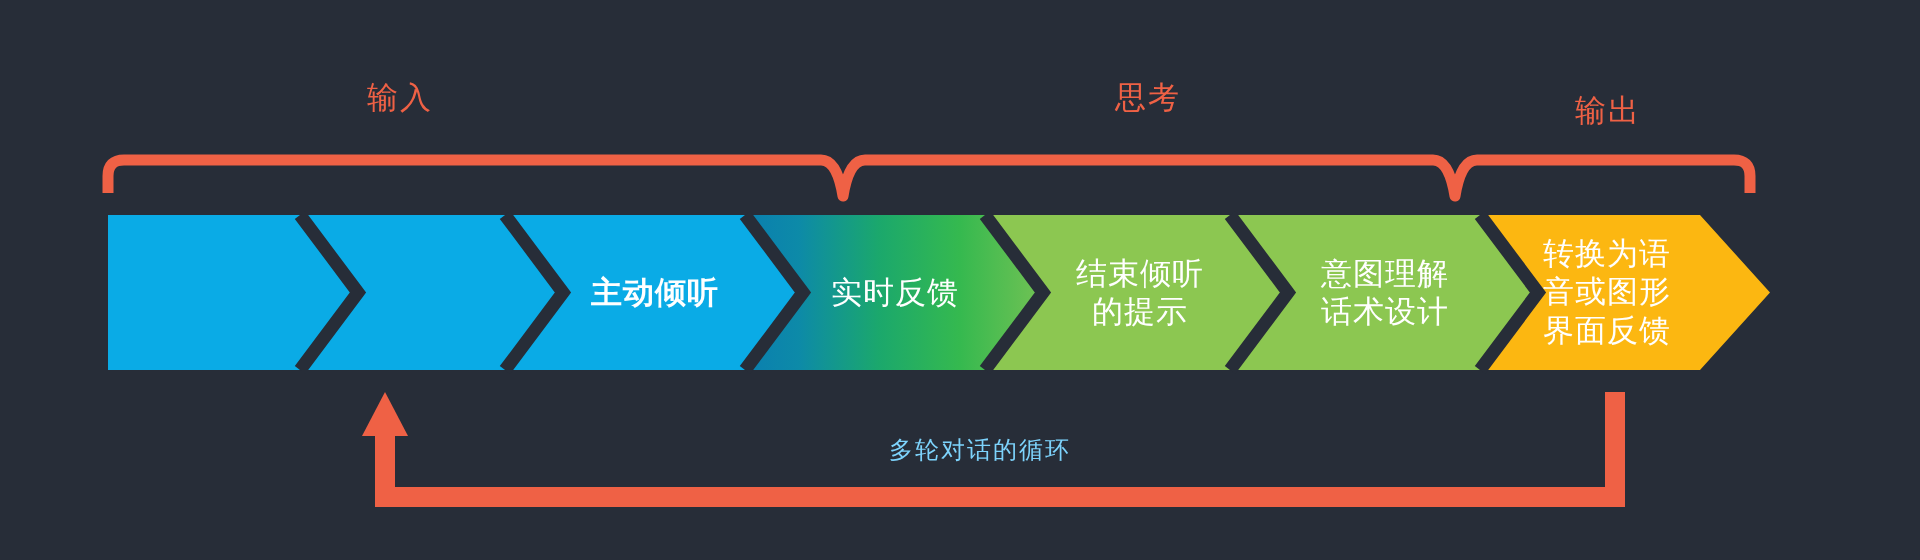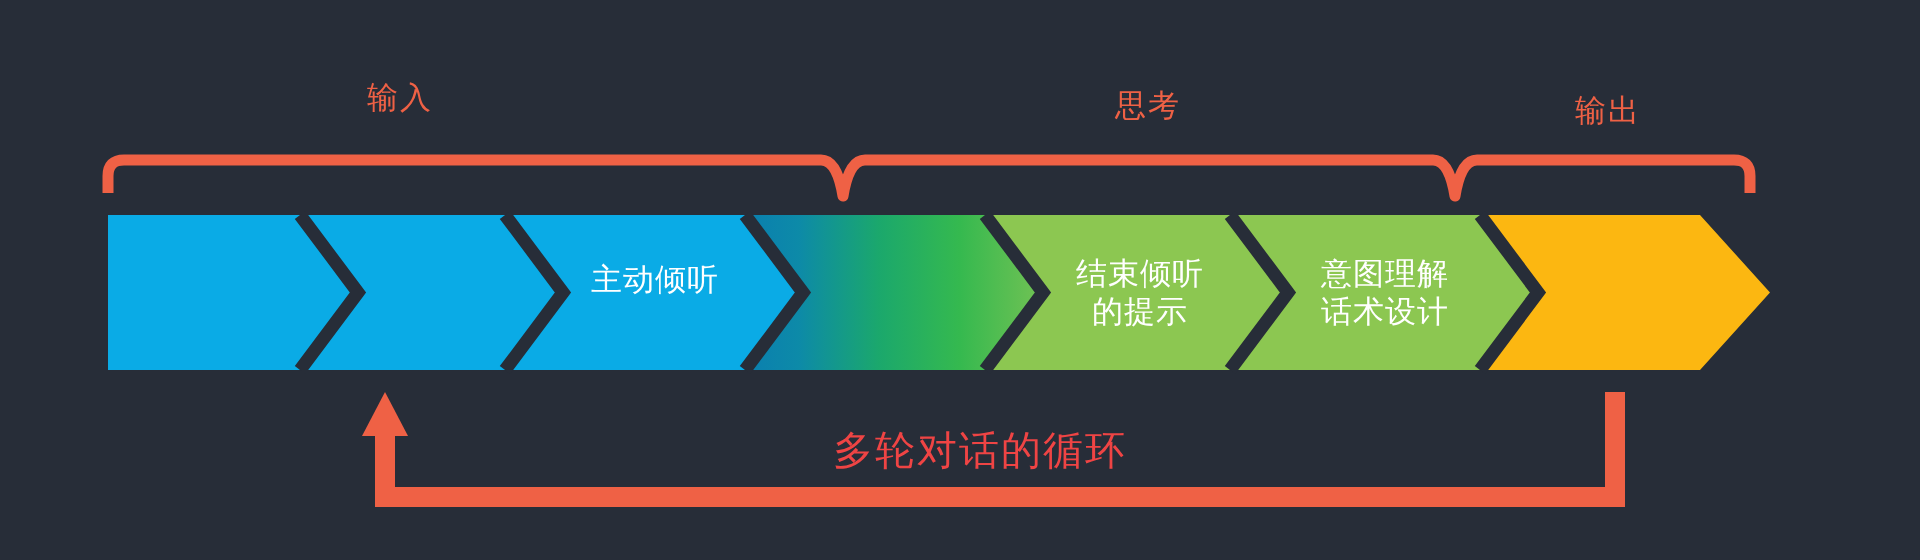--- a/index.html
+++ b/index.html
@@ -41,22 +41,22 @@
     line-height: 1.24;
     text-align: center;
     white-space: pre-line;
     transform: translate(-50%, -50%);
     letter-spacing: 1px;
     font-weight: 400;
     pointer-events: none;
   }
   .loop-label {
     position: absolute;
-    color: #ef4444;
-    font-size: 40px;
+    color: #7dd3fc;
+    font-size: 24px;
     line-height: 1;
     letter-spacing: 2px;
     white-space: nowrap;
     transform: translate(-50%, -50%);
     font-weight: 400;
   }
 </style>
 </head>
 <body>
 
@@ -100,25 +100,29 @@
 
     <g id="loop-group">
         <path d="M 1615 392 V 497 H 385 V 436" fill="none" stroke="#ef6145" stroke-width="20" stroke-linecap="butt" stroke-linejoin="miter"></path>
         <polygon points="385,392 408,436 362,436" fill="#ef6145"></polygon>
       </g>
   </svg>
 
   <div class="layer" id="text-layer">
 
     <div class="phase-label" style="left:400px; top:97px;">输入</div>
-    <div class="phase-label" style="left:1148px; top:97px;margin-top:8px;">思考</div>
+    <div class="phase-label" style="left:1148px; top:97px;">思考</div>
     <div class="phase-label" style="left:1608px; top:110px;">输出</div>
 
-    <div class="seg-label" style="left:655px; top:280px;">主动倾听</div>
+    <div class="seg-label" style="left:655px; top:293px;font-weight:bold;">主动倾听</div>
+    <div class="seg-label" style="left:895px; top:293px;">实时反馈</div>
     <div class="seg-label" style="left:1385px; top:293px;">意图理解
 话术设计</div>
     <div class="seg-label" style="left:1140px; top:293px;">结束倾听
 的提示</div>
+    <div class="seg-label" style="left:1607px; top:293px;">转换为语
+音或图形
+界面反馈</div>
 
     <div class="loop-label" style="left:980px; top:450px;">多轮对话的循环</div>
   </div>
 
 </div>
 
 </body></html>

